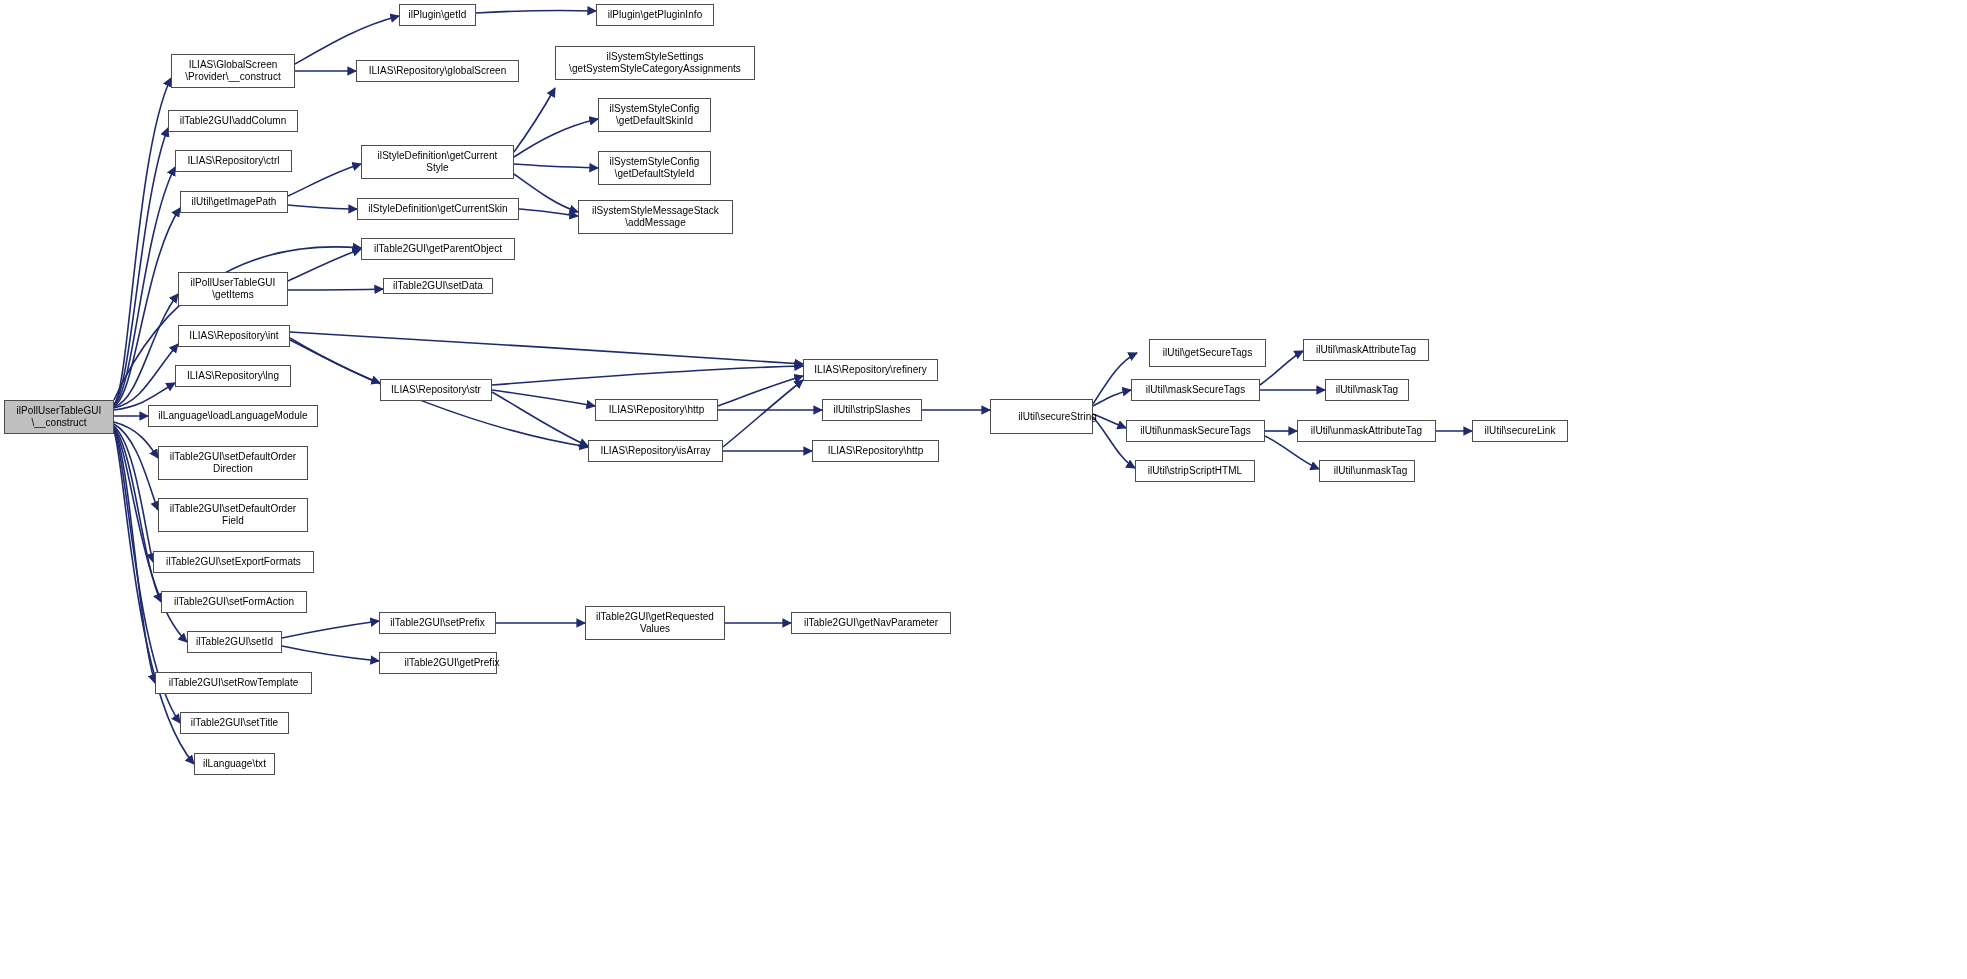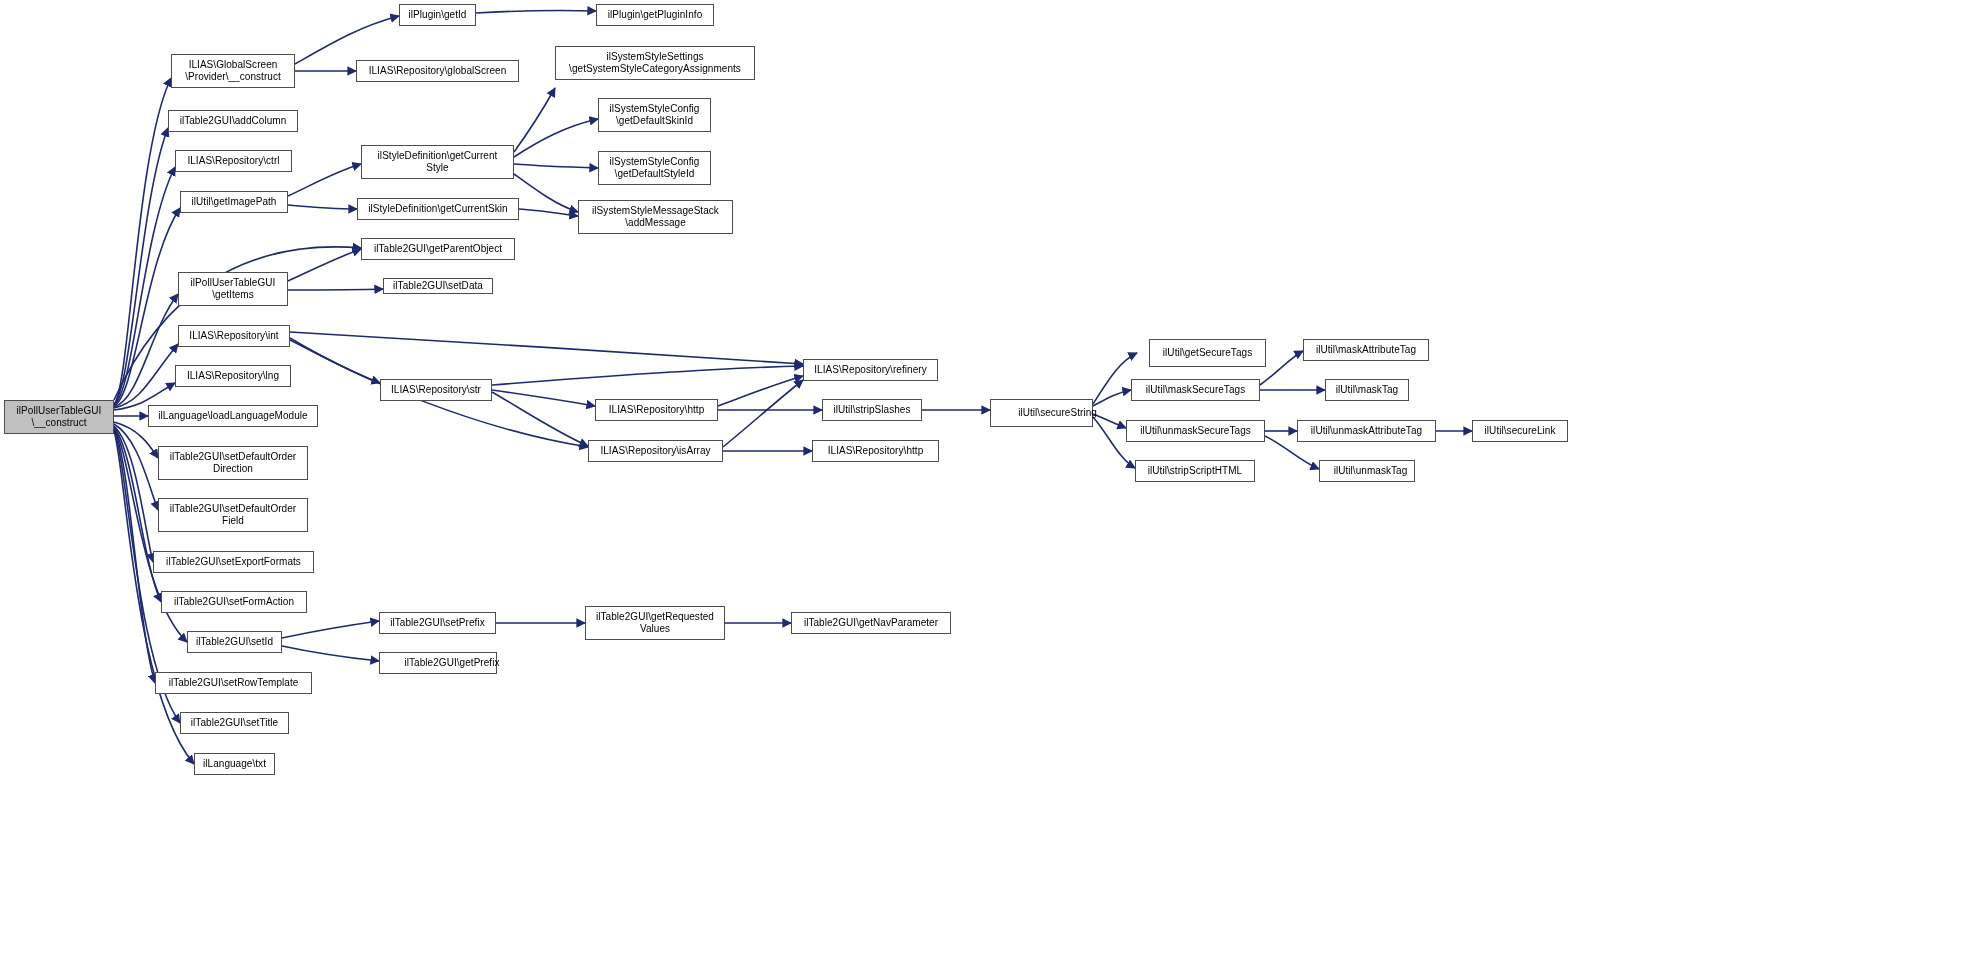--- a/index.html
+++ b/index.html
@@ -153,21 +153,21 @@
       <div class="node" style="left: 578px; top: 200px; width: 155px; height: 34px;">ilSystemStyleMessageStack
 \addMessage</div>
       <div class="node" style="left: 595px; top: 399px; width: 123px; height: 22px;">ILIAS\Repository\http</div>
       <div class="node" style="left: 588px; top: 440px; width: 135px; height: 22px;">ILIAS\Repository\isArray</div>
       <div class="node" style="left: 585px; top: 606px; width: 140px; height: 34px;">ilTable2GUI\getRequested
 Values</div>
       <div class="node" style="left: 803px; top: 359px; width: 135px; height: 22px;">ILIAS\Repository\refinery</div>
       <div class="node" style="left: 822px; top: 399px; width: 100px; height: 22px;">ilUtil\stripSlashes</div>
       <div class="node" style="left: 812px; top: 440px; width: 127px; height: 22px;">ILIAS\Repository\http</div>
       <div class="node" style="left: 791px; top: 612px; width: 160px; height: 22px;">ilTable2GUI\getNavParameter</div>
-      <div class="node" style="left: 990px; top: 399px; width: 103px; height: 28px; padding-left: 32px;">ilUtil\secureString</div>
+      <div class="node" style="left: 990px; top: 399px; width: 103px; height: 35px; padding-left: 32px;">ilUtil\secureString</div>
       <div class="node" style="left: 1137px; top: 339px; width: 117px; height: 28px; margin-left: 12px;">ilUtil\getSecureTags</div>
       <div class="node" style="left: 1131px; top: 379px; width: 129px; height: 22px;">ilUtil\maskSecureTags</div>
       <div class="node" style="left: 1126px; top: 420px; width: 139px; height: 22px;">ilUtil\unmaskSecureTags</div>
       <div class="node" style="left: 1135px; top: 460px; width: 120px; height: 22px;">ilUtil\stripScriptHTML</div>
       <div class="node" style="left: 1303px; top: 339px; width: 126px; height: 22px;">ilUtil\maskAttributeTag</div>
       <div class="node" style="left: 1325px; top: 379px; width: 84px; height: 22px;">ilUtil\maskTag</div>
       <div class="node" style="left: 1297px; top: 420px; width: 139px; height: 22px;">ilUtil\unmaskAttributeTag</div>
       <div class="node" style="left: 1319px; top: 460px; width: 96px; height: 22px; padding-left: 7px;">ilUtil\unmaskTag</div>
       <div class="node" style="left: 1472px; top: 420px; width: 96px; height: 22px;">ilUtil\secureLink</div>
     </div>

